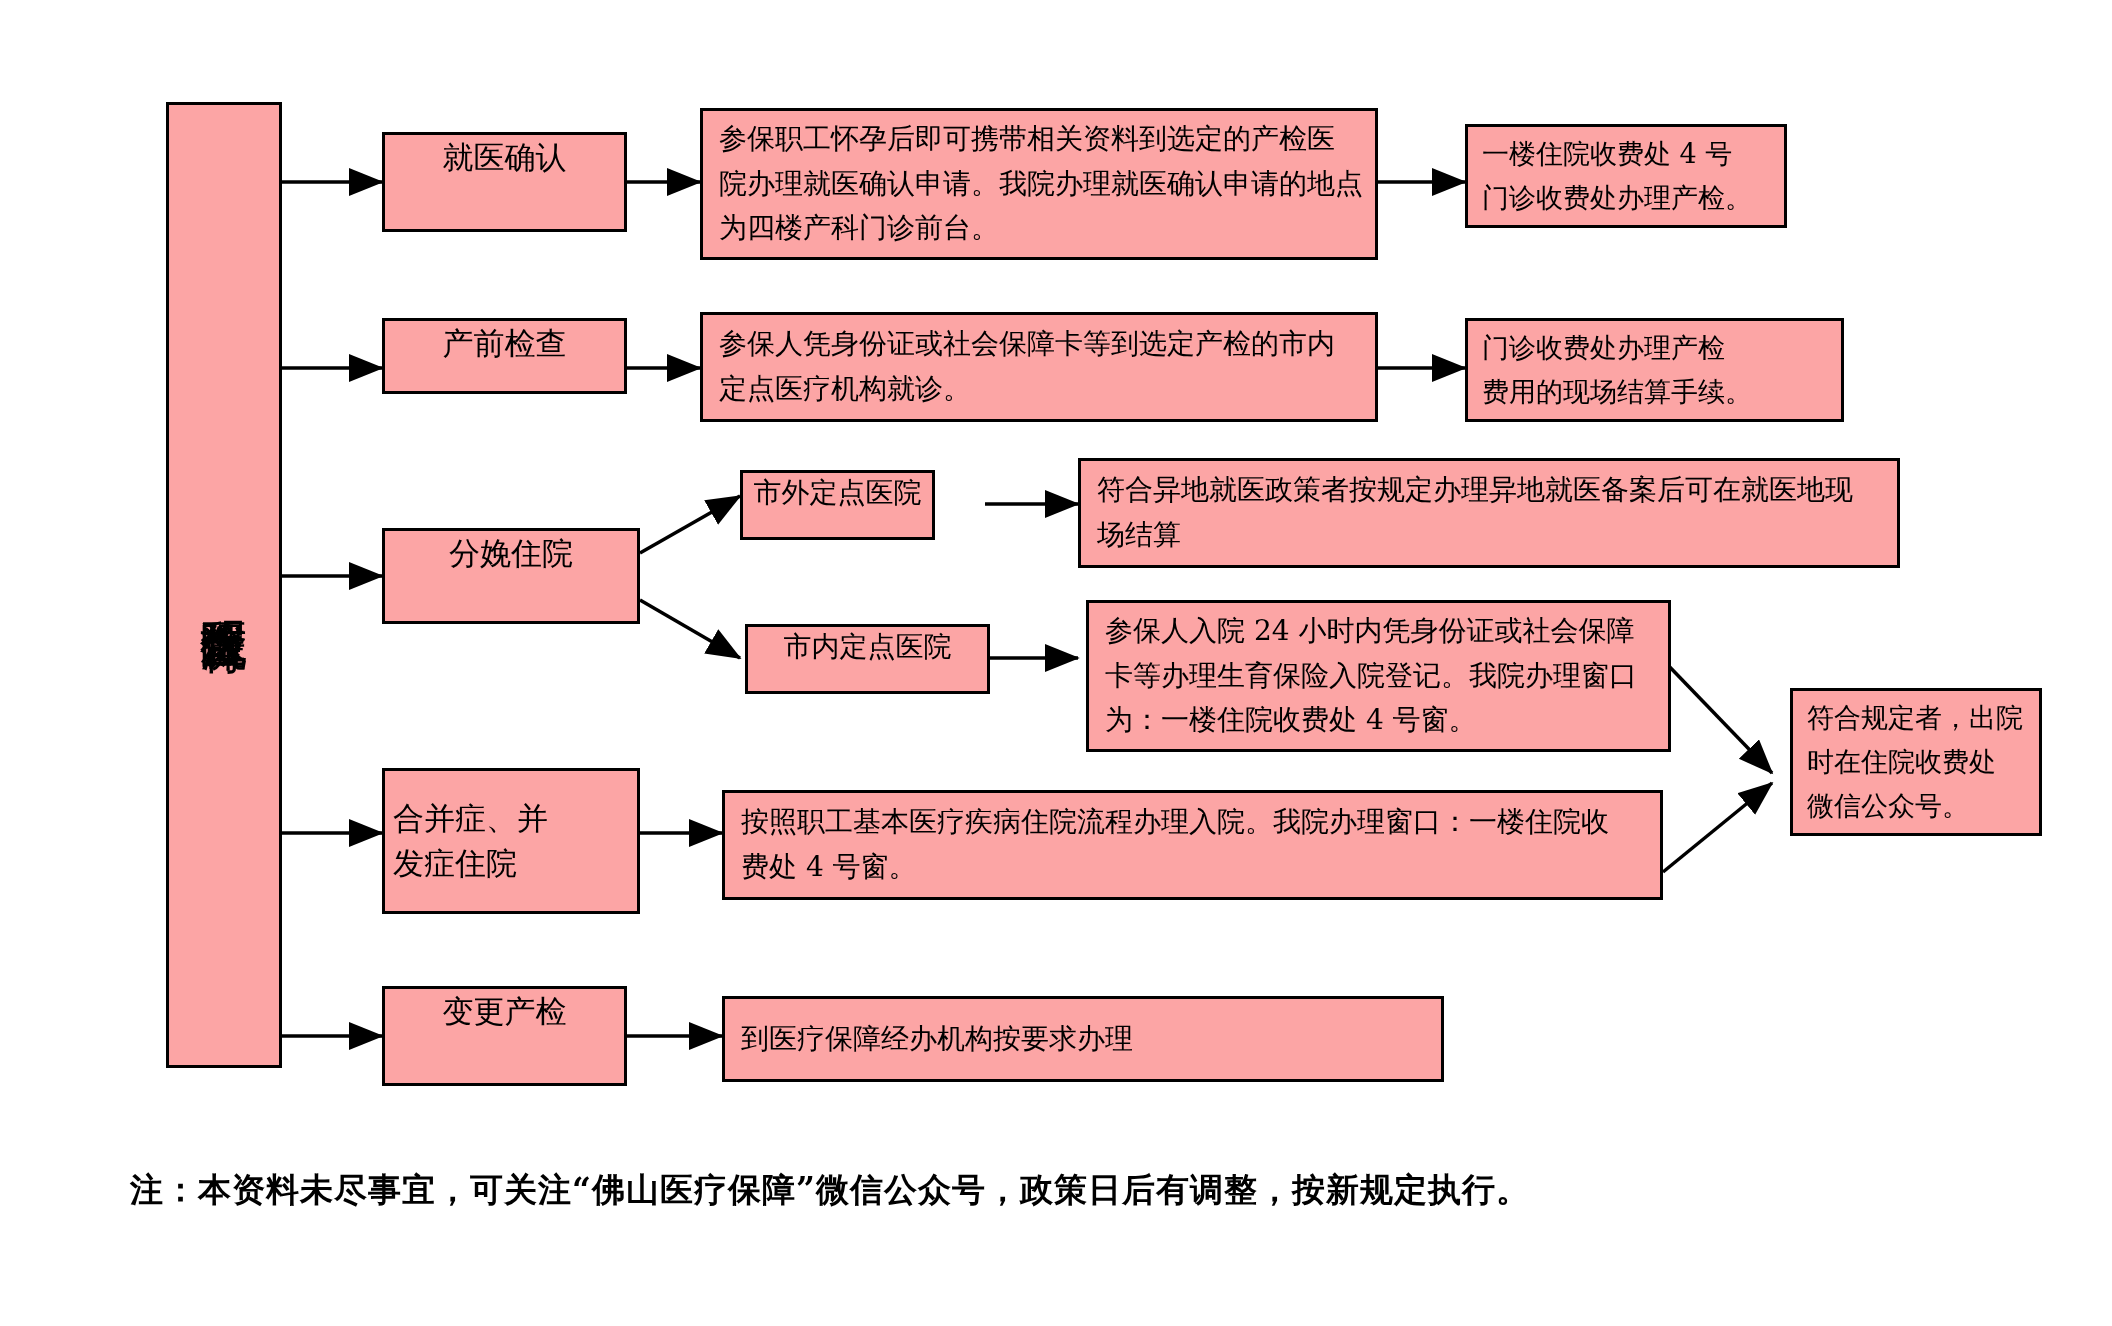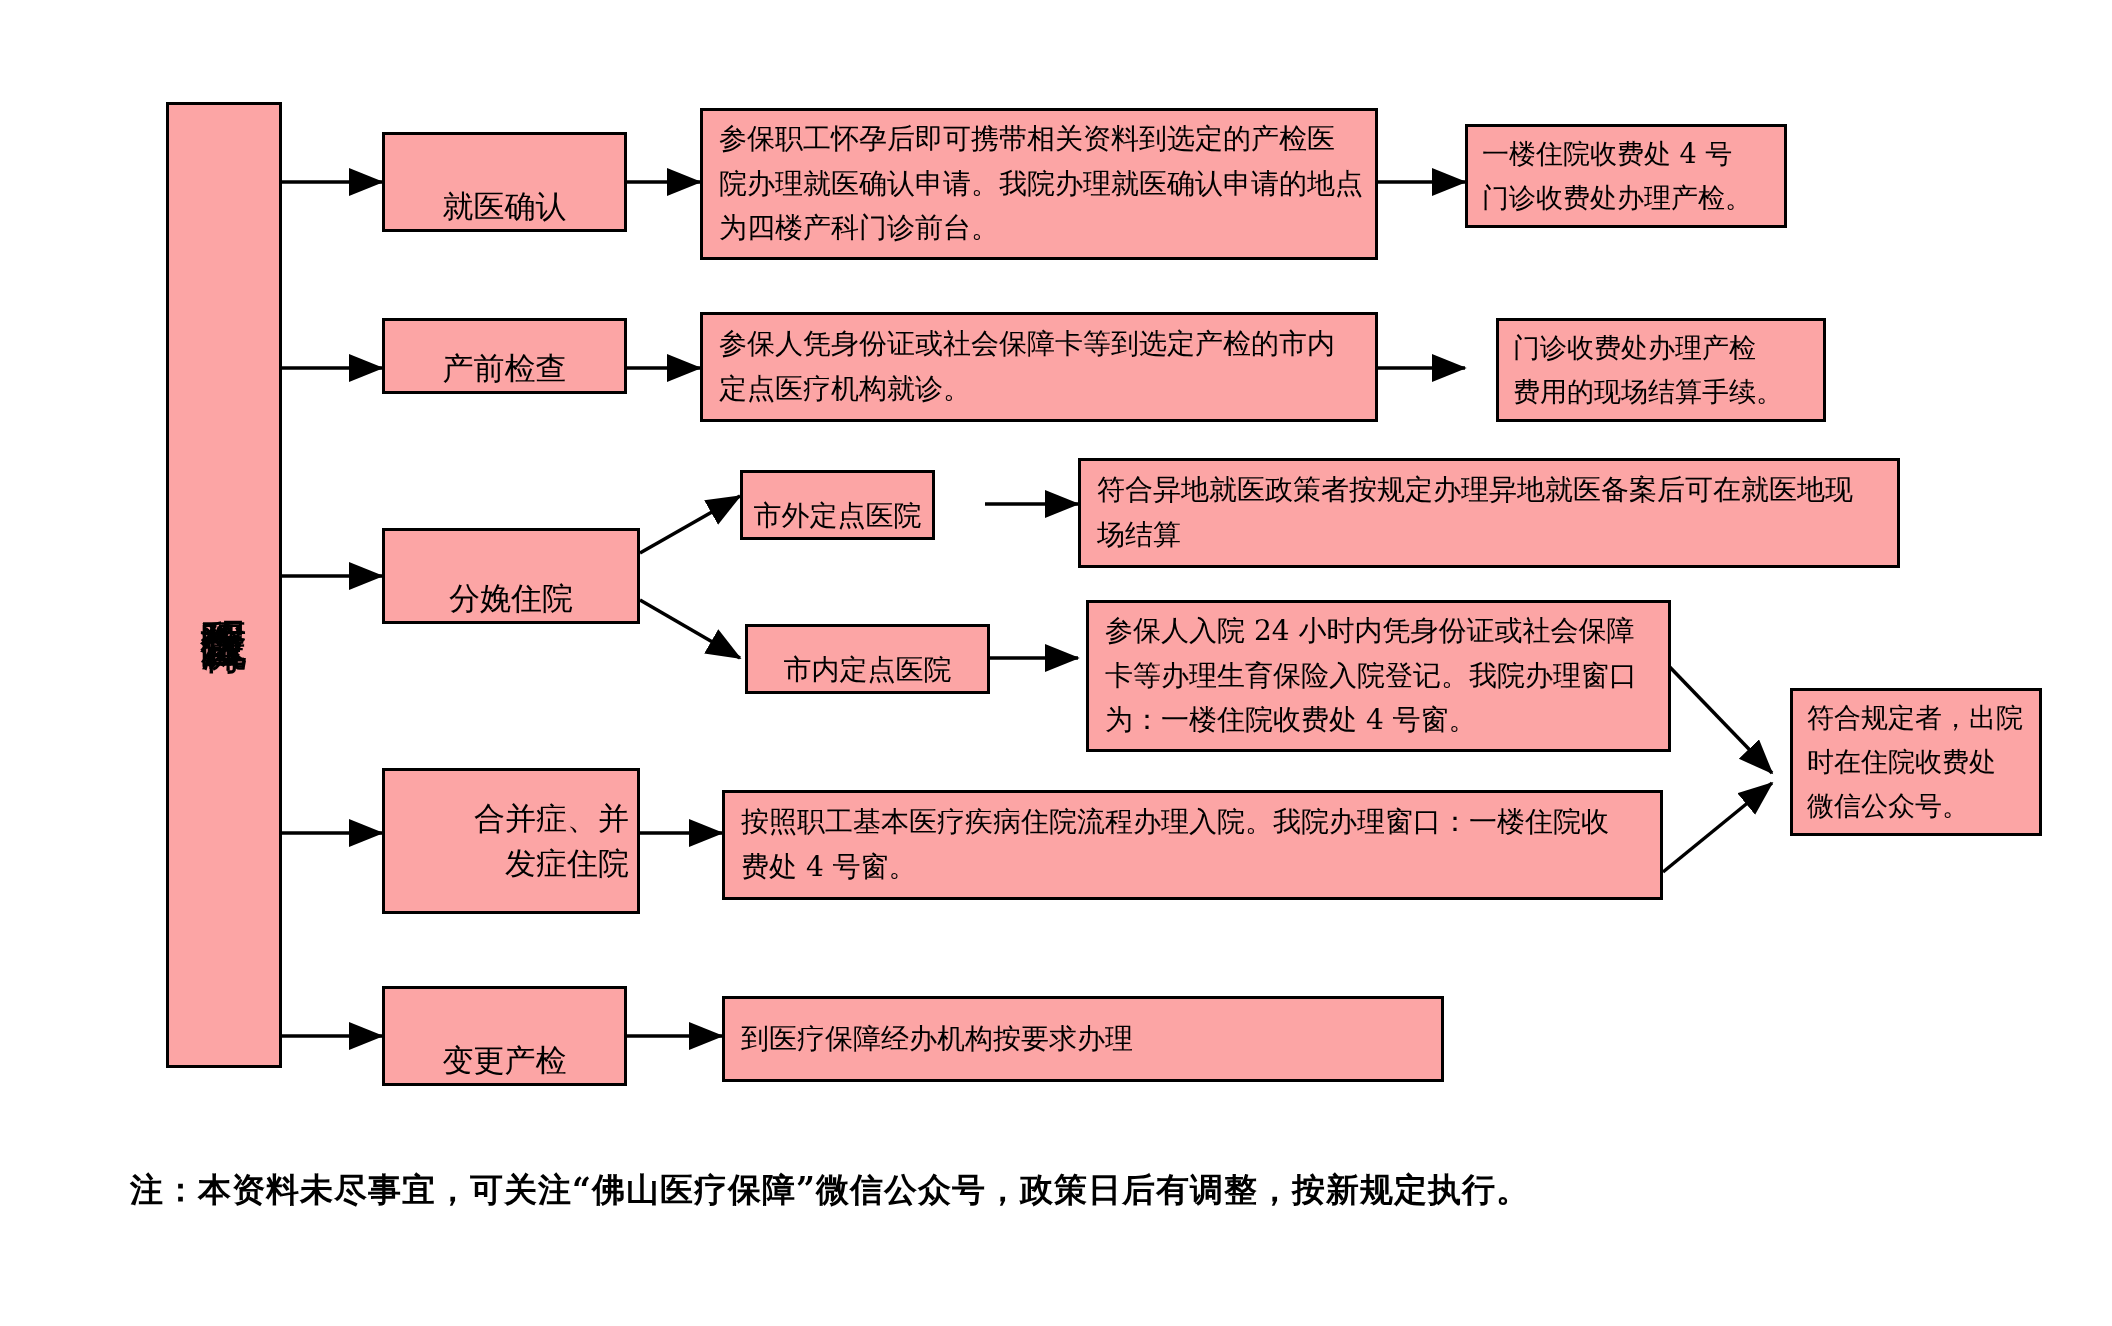--- a/index.html
+++ b/index.html
@@ -41,21 +41,21 @@
     writing-mode: vertical-rl;
     text-orientation: upright;
     font-size: 47px;
     line-height: 1.62;
     letter-spacing: 0px;
     white-space: nowrap;
   }
   
   .stage {
     display: flex;
-    align-items: flex-end;
+    align-items: flex-start;
     justify-content: center;
     text-align: center;
     font-size: 31px;
     line-height: 1.45;
     padding: 0 8px;
   }
   
   .detail {
     display: flex;
     align-items: center;
@@ -209,21 +209,21 @@
     </div>
   </div>
 
   <div class="box right-note" style="left:1465px; top:124px; width:322px; height:104px;">
     <div class="txt">
       <div class="nowrap">一楼住院收费处 4 号</div>
       <div class="nowrap">门诊收费处办理产检。</div>
     </div>
   </div>
 
-  <div class="box right-note" style="left:1496px; top:318px; width:330px; height:104px;">
+  <div class="box right-note" style="left:1465px; top:318px; width:379px; height:104px;">
     <div class="txt">
       <div class="nowrap">门诊收费处办理产检</div>
       <div class="nowrap">费用的现场结算手续。</div>
     </div>
   </div>
 
   <div class="box right-note" style="left:1790px; top:688px; width:252px; height:148px;">
     <div class="txt">
       <div class="nowrap">符合规定者，出院</div>
       <div class="nowrap">时在住院收费处</div>

